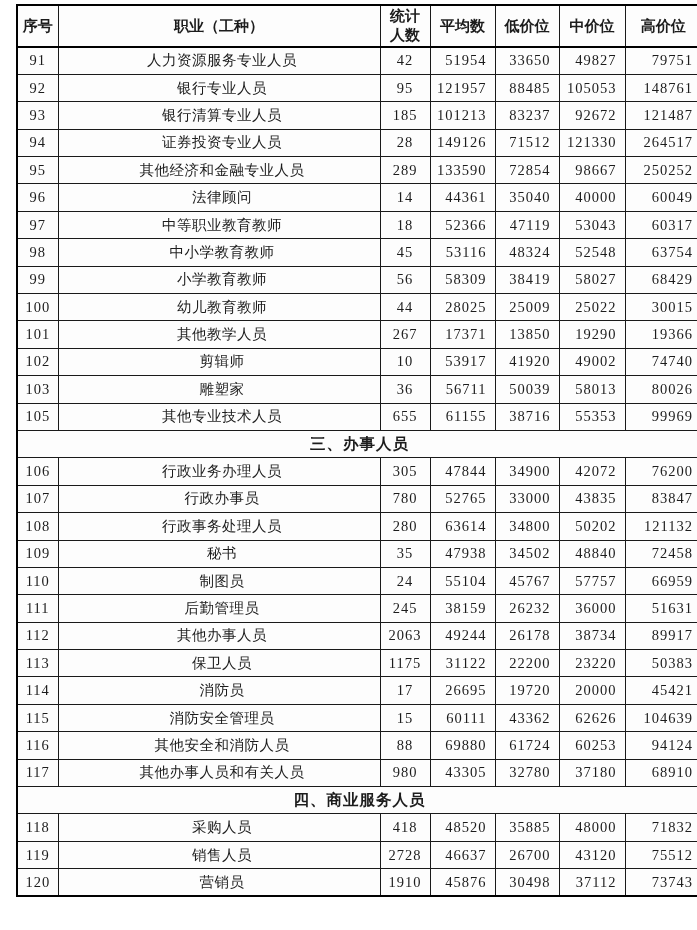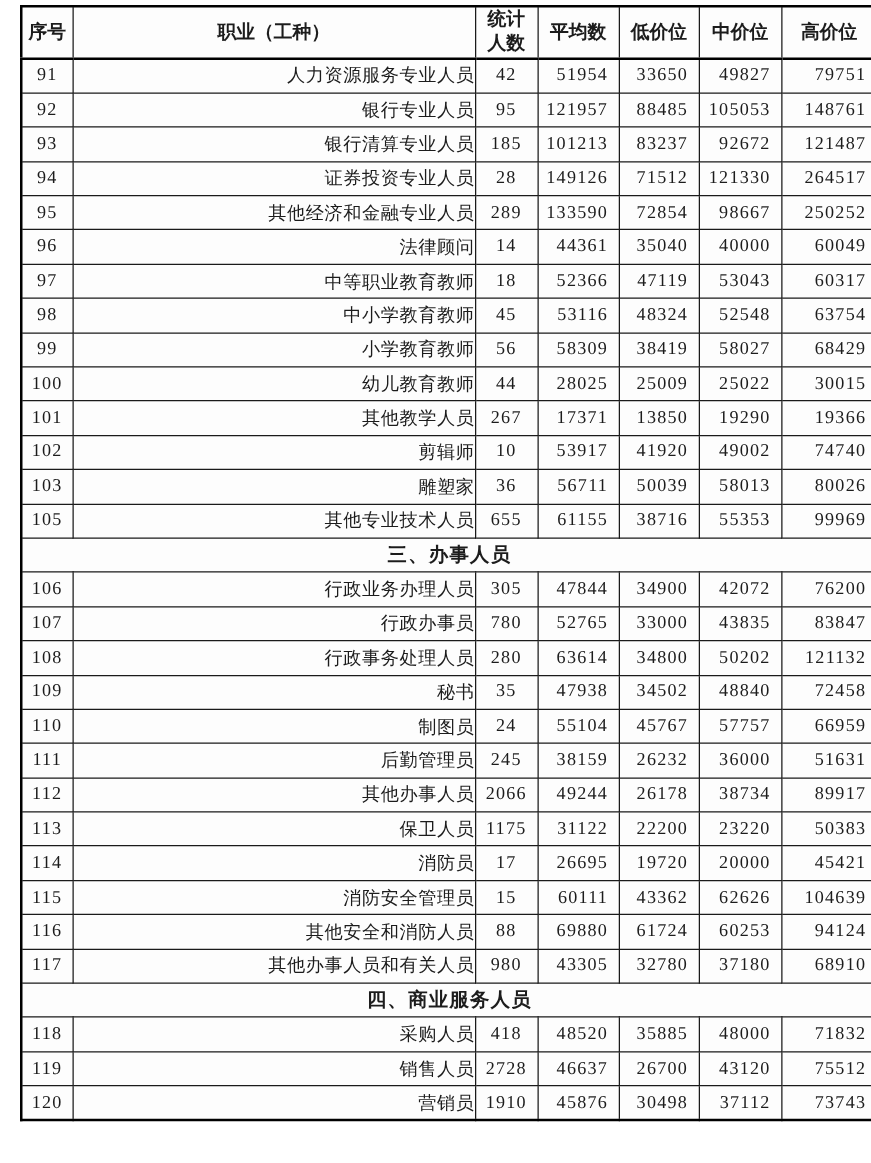--- a/index.html
+++ b/index.html
@@ -41,21 +41,21 @@
     border-bottom: 2.5px solid #000;
     line-height: 1.25;
   }
   th.col-count { white-space: normal; padding: 0 3px; }
   td { font-size: 14.5px; }
   td.cell-index {
     text-align: center;
     letter-spacing: 1px;
   }
   td.cell-occupation {
-    text-align: right;
+    text-align: center;
     padding-left: 6px;
     font-size: 14.5px;
     letter-spacing: 0.5px;
   }
   td.cell-count {
     text-align: center;
     letter-spacing: 1px;
   }
   td.cell-average, td.cell-low, td.cell-mid, td.cell-high {
     text-align: right;
@@ -275,21 +275,21 @@
         <td class="cell-occupation">后勤管理员</td>
         <td class="cell-count">245</td>
         <td class="cell-average">38159</td>
         <td class="cell-low">26232</td>
         <td class="cell-mid">36000</td>
         <td class="cell-high">51631</td>
       </tr>
       <tr>
         <td class="cell-index">112</td>
         <td class="cell-occupation">其他办事人员</td>
-        <td class="cell-count">2066</td>
+        <td class="cell-count">2063</td>
         <td class="cell-average">49244</td>
         <td class="cell-low">26178</td>
         <td class="cell-mid">38734</td>
         <td class="cell-high">89917</td>
       </tr>
       <tr>
         <td class="cell-index">113</td>
         <td class="cell-occupation">保卫人员</td>
         <td class="cell-count">1175</td>
         <td class="cell-average">31122</td>

